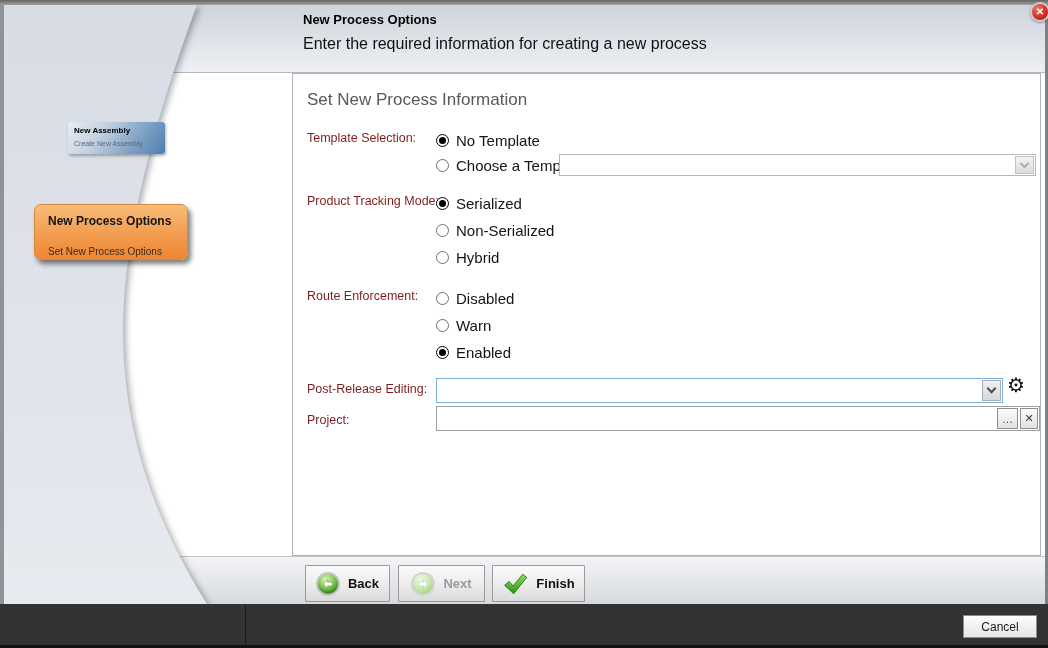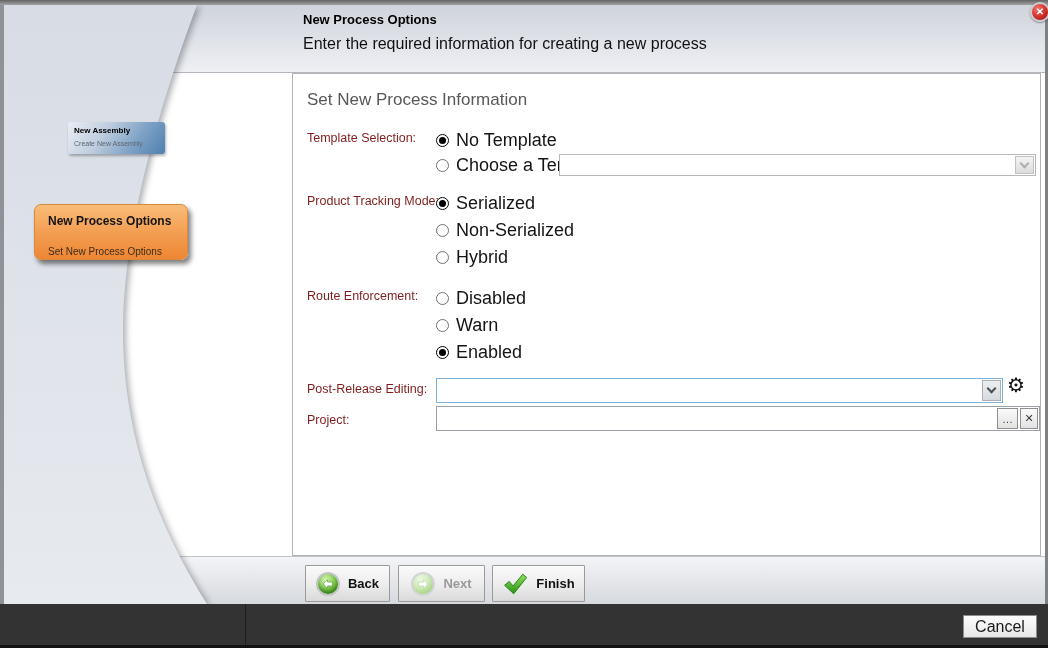--- a/index.html
+++ b/index.html
@@ -50,21 +50,21 @@
   .card-active .s{font-size:10px;color:#3b2c1a;margin-top:18px;}
   
   .panel{
     position:absolute;left:292px;top:73px;width:749px;height:483px;
     background:#fff;border:1px solid #b3b3b3;z-index:2;
   }
   .panel-title{position:absolute;left:14px;top:16px;font-size:17px;color:#585858;}
   .flabel{position:absolute;left:14px;font-size:12.5px;color:#7f1d1d;}
   
   .radio-row{position:absolute;left:143px;display:flex;align-items:center;gap:7px;height:16px;cursor:default;}
-  .radio-row .lbl{font-size:18px;color:#141414;}
+  .radio-row .lbl{font-size:15px;color:#141414;}
   .radio{width:13px;height:13px;border-radius:50%;border:1px solid #707070;background:#fff;position:relative;flex:none;}
   .radio.on{border-color:#000;}
   .radio.on::after{content:"";position:absolute;left:2px;top:2px;width:7px;height:7px;border-radius:50%;background:#000;}
   
   .combo{position:absolute;background:#fff;border:1px solid #b8b8b8;}
   .combo input{position:absolute;left:2px;top:1px;right:22px;bottom:1px;width:calc(100% - 24px);border:0;outline:0;font-size:12px;font-family:"Liberation Sans",sans-serif;}
   .combo .drop{
     position:absolute;top:1px;right:1px;bottom:1px;width:19px;
     background:linear-gradient(#f4f4f4,#dcdcdc);border:1px solid #c2c2c2;
     display:flex;align-items:center;justify-content:center;
@@ -102,21 +102,21 @@
     background:radial-gradient(circle at 38% 28%, #f0f8e8 0%, #d3ebbd 40%, #abd788 75%, #97c977 100%);
     border-color:#d2d4d7;box-shadow:none;
   }
   
   .darkbar{position:absolute;left:0;top:604px;width:100%;height:44px;background:#333333;z-index:10;}
   .darkbar .divider{position:absolute;left:245px;top:0;width:1px;height:100%;background:#1e1e1e;}
   .darkbar .bottom-strip{position:absolute;left:0;bottom:0;width:100%;height:3px;background:#121212;}
   .cancel-btn{
     position:absolute;right:11px;top:11px;width:74px;height:23px;
     background:linear-gradient(#fdfdfd,#e7e7e7);border:1px solid #8c8c8c;
-    font-size:16px;color:#1a1a1a;display:flex;align-items:center;justify-content:center;
+    font-size:12px;color:#1a1a1a;display:flex;align-items:center;justify-content:center;
   }
 </style>
 </head>
 <body>
 
 <div class="window">
 
   <div class="edge-top"></div>
   <div class="edge-left"></div>
   <div class="edge-right"></div>

